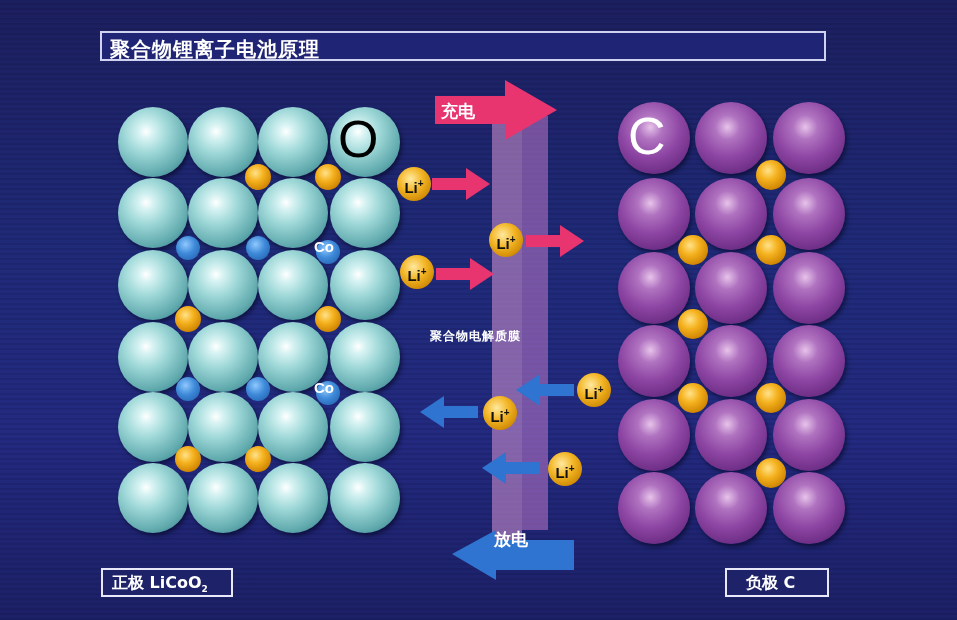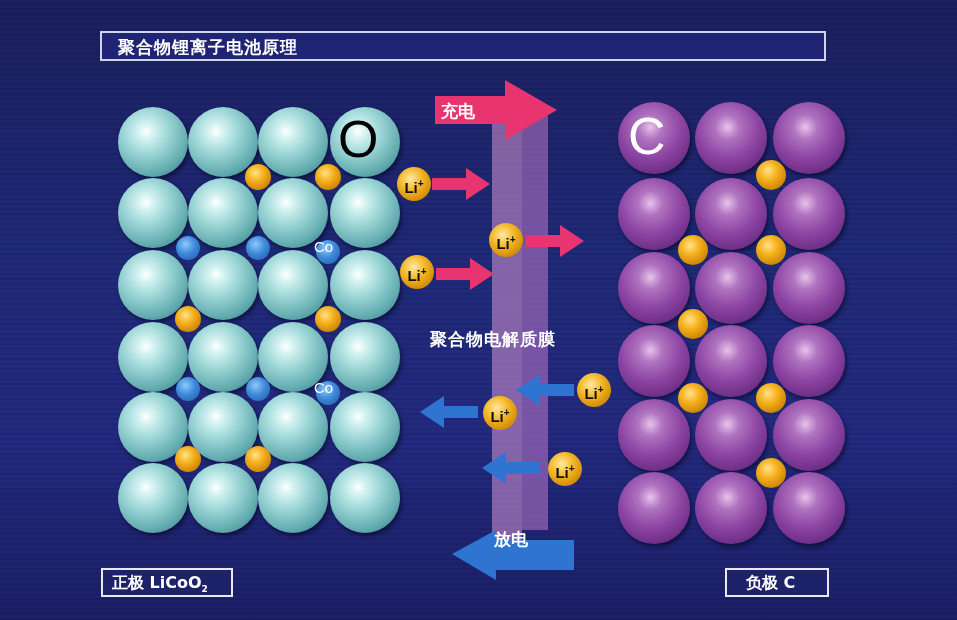--- a/index.html
+++ b/index.html
@@ -4,42 +4,42 @@
 <style>
   html,body{margin:0;padding:0;}
   body{width:957px;height:620px;overflow:hidden;position:relative;
     background:linear-gradient(180deg,#1c1f5e 0%,#1f2a78 40%,#232a80 70%,#1c2066 100%);
     font-family:"DejaVu Sans","Liberation Sans",sans-serif;}
   .scan{position:absolute;inset:0;
     background:repeating-linear-gradient(180deg,rgba(255,255,255,0) 0px,rgba(255,255,255,0) 3px,rgba(0,0,30,0.10) 3px,rgba(0,0,30,0.10) 5px);
     pointer-events:none;}
   .title-box{position:absolute;left:100px;top:31px;width:726px;height:30px;
     border:2px solid #cfd3f0;box-sizing:border-box;background:#202474;}
-  .title-box span{position:absolute;left:16px;top:3px;color:#fff;font-weight:bold;font-size:17px;letter-spacing:1px;}
+  .title-box span{position:absolute;left:8px;top:3px;color:#fff;font-weight:bold;font-size:20px;letter-spacing:1px;}
   .atom{position:absolute;border-radius:50%;}
   .o-atom{width:70px;height:70px;
     background:radial-gradient(circle at 40% 35%,#ffffff 0%,#d6f2f2 12%,#9fd8d8 35%,#5fa9ad 70%,#2f6b74 100%);
     box-shadow:2px 3px 4px rgba(0,0,20,0.5);}
   .c-atom{width:72px;height:72px;
     background:radial-gradient(circle at 45% 35%,#e7c3ea 0%,#b073c0 20%,#8d45a3 50%,#6a2b82 80%,#4d1c62 100%);
     box-shadow:2px 3px 4px rgba(0,0,20,0.5);}
   .li-small{width:26px;height:26px;
     background:radial-gradient(circle at 40% 35%,#ffe28a 0%,#f5b21f 35%,#d48a05 70%,#8f5a00 100%);}
   .co-atom{width:24px;height:24px;
     background:radial-gradient(circle at 40% 35%,#8fc8ff 0%,#3d89d8 45%,#1e5aa8 100%);}
   .li-ion{position:absolute;width:34px;height:34px;border-radius:50%;
     background:radial-gradient(circle at 40% 35%,#ffe9a0 0%,#f3b524 40%,#d08b06 75%,#7e4d00 100%);
     color:#111;font-weight:bold;font-size:15px;line-height:34px;text-align:center;font-family:"Liberation Sans",sans-serif;}
   .li-ion sup{font-size:10px;}
   .big-letter{position:absolute;font-family:"Liberation Sans",sans-serif;font-size:52px;line-height:52px;}
-  .co-label{position:absolute;color:#fff;font-weight:normal;font-size:15px;font-family:"Liberation Sans",sans-serif;}
+  .co-label{position:absolute;color:#fff;font-weight:bold;font-size:15px;font-family:"Liberation Sans",sans-serif;}
   .membrane{position:absolute;background:rgba(215,150,210,0.55);}
   .arrow{position:absolute;}
   .label-box{position:absolute;border:2px solid #e8e8f8;box-sizing:border-box;color:#fff;font-size:16px;font-weight:bold;background:#1e2268;}
-  .center-text{position:absolute;color:#fff;font-size:17px;font-weight:bold;letter-spacing:1px;}
+  .center-text{position:absolute;color:#fff;font-size:12px;font-weight:bold;letter-spacing:1px;}
   .arrow-text{position:absolute;color:#fff;font-size:17px;font-weight:bold;}
 </style>
 </head>
 <body>
 
 <div class="scan"></div>
 
 <div class="title-box">
   <span>聚合物锂离子电池原理</span>
 </div>

